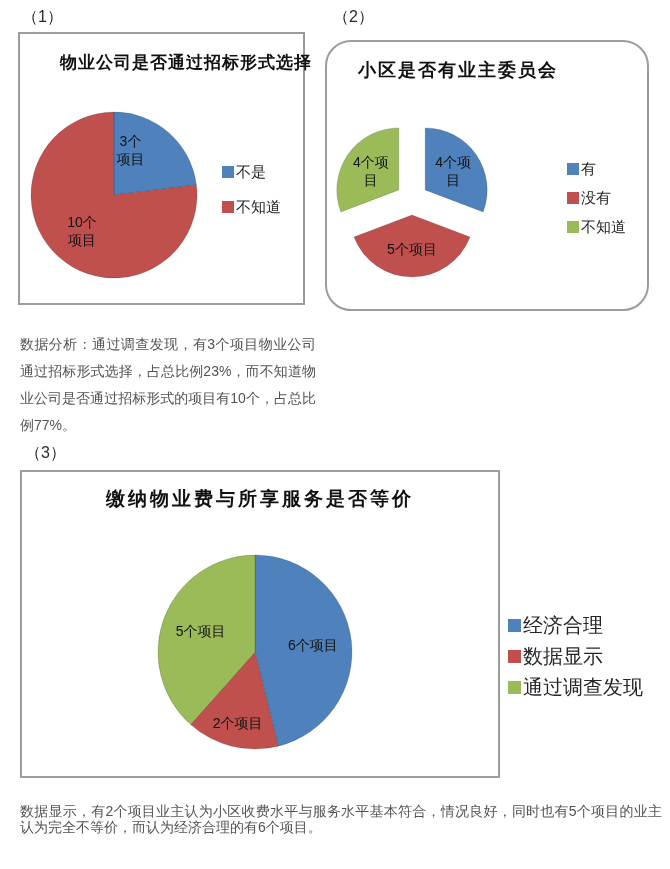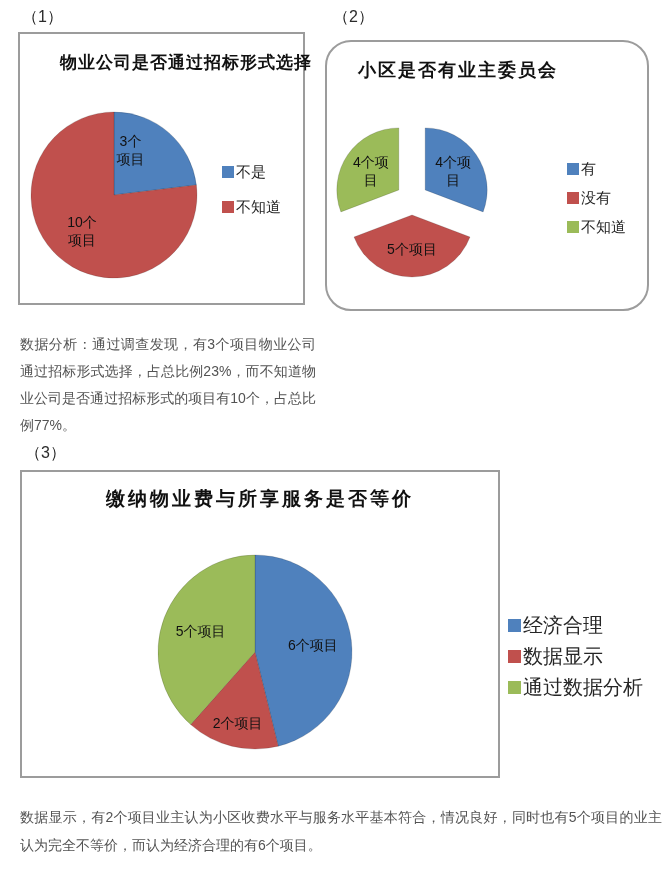--- a/index.html
+++ b/index.html
@@ -44,21 +44,21 @@
   .lg2 .swatch { width: 12px; height: 12px; }
   .lg3 { left: 486px; top: 141px; gap: 7px; }
   .lg3 .legend-row { height: 24px; font-size: 20px; font-family: Liberation Serif, serif; }
   .lg3 .swatch { width: 13px; height: 13px; }
   .swatch { display: inline-block; flex: 0 0 auto; margin-right: 2px; }
   .legend-label { color: #262626; }
 
   .analysis { position: absolute; font-size: 14px; color: #535353; text-align: justify; }
   .a1 { left: 20px;  top: 331px; width: 296px; line-height: 27px; }
   .a2 { left: 322px; top: 331px; width: 344px; line-height: 27px; }
-  .a3 { left: 20px;  top: 803px; width: 642px; line-height: 28px; }
+  .a3 { left: 20px;  top: 803px; width: 642px; line-height: 16px; }
 </style>
 </head>
 <body>
 
 <div class="page">
 
   <div class="idx idx1">（1）</div>
   <div class="idx idx2">（2）</div>
 
   <div class="chart-box box1">
@@ -129,20 +129,20 @@
         <div class="legend-row">
           <span class="swatch" style="background: rgb(79, 129, 189);"></span>
           <span class="legend-label">经济合理</span>
         </div>
         <div class="legend-row">
           <span class="swatch" style="background: rgb(192, 80, 77);"></span>
           <span class="legend-label">数据显示</span>
         </div>
         <div class="legend-row">
           <span class="swatch" style="background: rgb(155, 187, 89);"></span>
-          <span class="legend-label">通过数据分析</span>
+          <span class="legend-label">通过调查发现</span>
         </div>
       </div>
   </div>
 
   <p class="analysis a3">数据显示，有2个项目业主认为小区收费水平与服务水平基本符合，情况良好，同时也有5个项目的业主认为完全不等价，而认为经济合理的有6个项目。</p>
 
 </div>
 
 </body></html>

